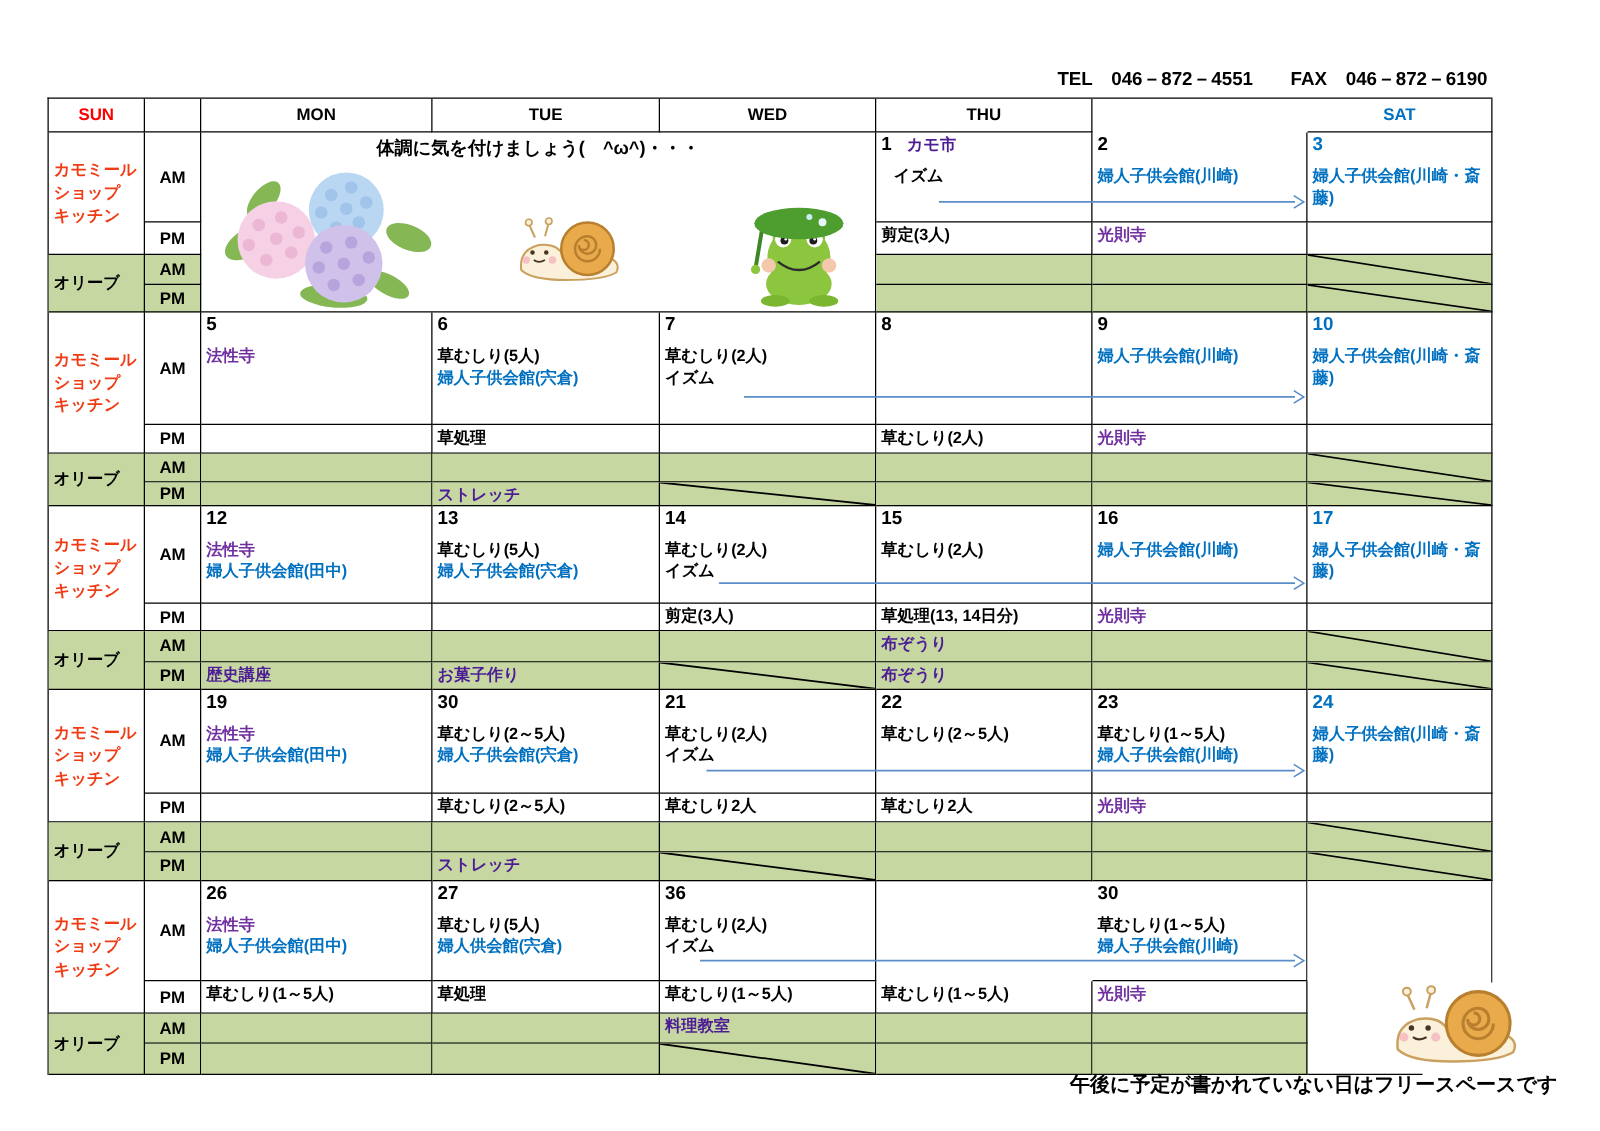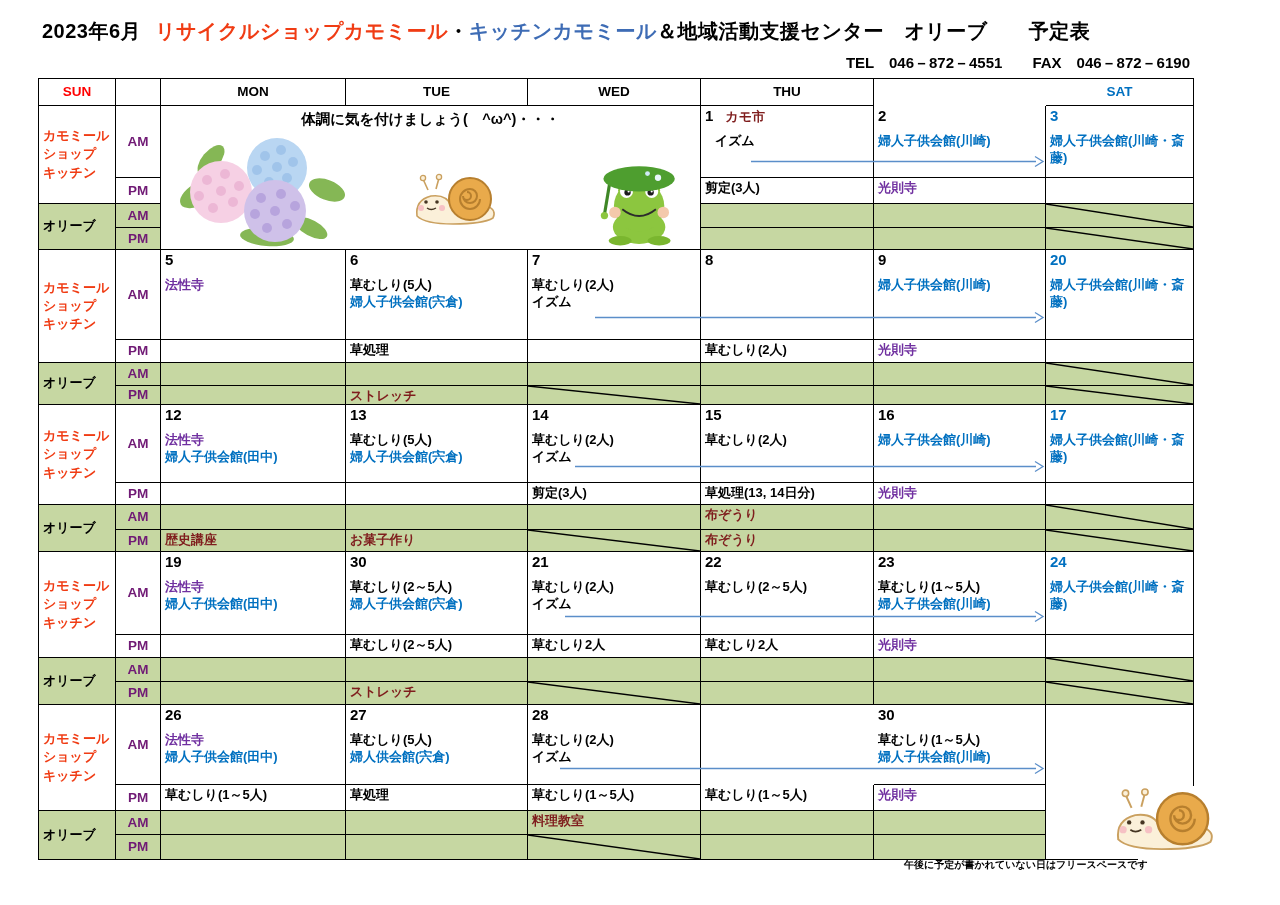--- a/index.html
+++ b/index.html
@@ -4,61 +4,58 @@
 <style>
   *{margin:0;padding:0;box-sizing:border-box}
   html,body{background:#fff}
   #page{position:relative;width:1280px;height:905px;background:#fff;overflow:hidden;
         font-family:"Liberation Sans","DejaVu Sans",sans-serif;color:#000}
   .title{position:absolute;left:42px;top:18px;font-size:20px;font-weight:bold;white-space:nowrap;letter-spacing:.5px}
   .title .t-shop{color:#f03c14;margin-left:14px}
   .title .t-kitchen{color:#3e6cb5}
   .contact{position:absolute;top:54px;right:90px;font-size:15px;font-weight:bold;white-space:nowrap}
   .contact span+span{margin-left:30px}
-  .note{position:absolute;left:904px;top:858px;font-size:10px;font-weight:bold}
+  .note{position:absolute;left:856px;top:858px;font-size:16px;font-weight:bold}
 
   .cal{position:absolute;left:38px;top:78px;display:grid;background:#fff;
        grid-template-columns:77px 45px 185px 182px 173px 173px 172px 148px;
        grid-template-rows:27px 72px 26px 24px 22px 90px 23px 23px 19px 78px 22px 25px 22px 83px 23px 24px 23px 80px 26px 24px 25px;
        border-top:1.5px solid #000;border-left:1.5px solid #000}
   .c{position:relative;border-right:1.5px solid #000;border-bottom:1.5px solid #000;
      padding:1px 4px;font-size:13px;font-weight:bold;line-height:1.32;overflow:hidden}
   .g{background:#c6d7a2}
   .hd{display:flex;align-items:center;justify-content:center;font-size:13.5px;padding:0}
   .sun-h{color:#ff0000}.sat-h{color:#0070c0}
   .side{display:flex;align-items:center;font-size:13px;padding-left:4px;white-space:pre-line;line-height:1.4}
   .kamo{color:#f03c14}
-  .ampm{display:flex;align-items:center;justify-content:center;color:#701a75;font-size:13.5px;padding:0}
+  .ampm{display:flex;align-items:center;justify-content:center;color:#000000;font-size:13.5px;padding:0}
   .day{font-size:15px;display:inline-block;line-height:1.25}
   .day.blue{color:#0070c0}
   .inl{margin-left:12px}
-  .red{color:#7f1d1d}.blue{color:#0070c0}.purple{color:#7030a0}
+  .red{color:#4c1d95}.blue{color:#0070c0}.purple{color:#7030a0}
   .ln{line-height:1.32}
   .day + .ln,.inl + .ln{margin-top:6px}
   .ln.ind{padding-left:10px}
   .dsvg{position:absolute;left:0;top:0;width:100%;height:100%;display:block}
   .dsvg line{stroke:#000;stroke-width:1.4px;vector-effect:non-scaling-stroke}
   .imgcell{padding:0}
   .banner{position:absolute;top:4px;left:0;right:0;text-align:center;font-size:14.5px;font-weight:bold}
   .illus{position:absolute}
   .arr{position:absolute}
   .arr line,.arr path{stroke:#5b8ec9;stroke-width:1.3;fill:none}
   .w5sat{border-right:none;border-bottom:none;background:#fff}
   .w5sat::before{content:"";position:absolute;top:0;right:0;width:1.5px;height:52%;background:#000}
   .w5sat::after{content:"";position:absolute;left:0;bottom:0;height:1.5px;width:62%;background:#000}
   .snail-b{position:absolute;left:1106px;top:786px;z-index:5}
 </style>
 </head>
 <body>
 
 <div id="page">
 
-  <div class="title">
-    <span>2023年6月</span><span class="t-shop">リサイクルショップカモミール</span><span>・</span><span class="t-kitchen">キッチンカモミール</span><span>＆地域活動支援センター　オリーブ　　予定表</span>
-  </div>
 
   <div class="contact">
     <span>TEL　046－872－4551</span><span>FAX　046－872－6190</span>
   </div>
 
   <div class="cal">
 
     <div class="c hd sun-h" style="grid-area:1/1">SUN</div>
     <div class="c hd" style="grid-area:1/2"></div>
     <div class="c hd" style="grid-area:1/4">TUE</div>
@@ -187,21 +184,21 @@
     <div class="c ampm" style="grid-area:7/2">PM</div>
     <div class="c side g" style="grid-area:8/1/10/2">オリーブ</div>
     <div class="c ampm g" style="grid-area:8/2">AM</div>
     <div class="c ampm g" style="grid-area:9/2">PM</div>
 
     <div class="c" style="grid-area:6/3"><span class="day">5</span><div class="ln purple">法性寺</div></div>
     <div class="c" style="grid-area:6/4"><span class="day">6</span><div class="ln">草むしり(5人)</div><div class="ln blue">婦人子供会館(宍倉)</div></div>
     <div class="c" style="grid-area:6/5"><span class="day">7</span><div class="ln">草むしり(2人)</div><div class="ln">イズム</div></div>
     <div class="c" style="grid-area:6/6"><span class="day">8</span></div>
     <div class="c" style="grid-area:6/7"><span class="day">9</span><div class="ln blue">婦人子供会館(川崎)</div></div>
-    <div class="c" style="grid-area:6/8"><span class="day blue">20</span><div class="ln blue">婦人子供会館(川崎・斎藤)</div></div>
+    <div class="c" style="grid-area:6/8"><span class="day blue">10</span><div class="ln blue">婦人子供会館(川崎・斎藤)</div></div>
     <div class="c" style="grid-area:7/3"></div>
     <div class="c" style="grid-area:7/4">
         <div class="ln">草処理</div>
       </div>
     <div class="c" style="grid-area:7/5"></div>
     <div class="c" style="grid-area:7/6">
         <div class="ln">草むしり(2人)</div>
       </div>
     <div class="c" style="grid-area:7/7">
         <div class="ln purple">光則寺</div>
@@ -354,21 +351,21 @@
 ショップ
 キッチン</div>
     <div class="c ampm" style="grid-area:18/2">AM</div>
     <div class="c ampm" style="grid-area:19/2">PM</div>
     <div class="c side g" style="grid-area:20/1/22/2">オリーブ</div>
     <div class="c ampm g" style="grid-area:20/2">AM</div>
     <div class="c ampm g" style="grid-area:21/2">PM</div>
 
     <div class="c" style="grid-area:18/3"><span class="day">26</span><div class="ln purple">法性寺</div><div class="ln blue">婦人子供会館(田中)</div></div>
     <div class="c" style="grid-area:18/4"><span class="day">27</span><div class="ln">草むしり(5人)</div><div class="ln blue">婦人供会館(宍倉)</div></div>
-    <div class="c" style="grid-area:18/5"><span class="day">28</span><div class="ln">草むしり(2人)</div><div class="ln">イズム</div></div>
+    <div class="c" style="grid-area:18/5"><span class="day">36</span><div class="ln">草むしり(2人)</div><div class="ln">イズム</div></div>
     <div class="c" style="grid-area:18/7"><span class="day">30</span><div class="ln">草むしり(1～5人)</div><div class="ln blue">婦人子供会館(川崎)</div></div>
     <div class="c w5sat" style="grid-area:18/8/22/9"></div>
     <div class="c" style="grid-area:19/3">
         <div class="ln">草むしり(1～5人)</div>
       </div>
     <div class="c" style="grid-area:19/4">
         <div class="ln">草処理</div>
       </div>
     <div class="c" style="grid-area:19/5">
         <div class="ln">草むしり(1～5人)</div>

